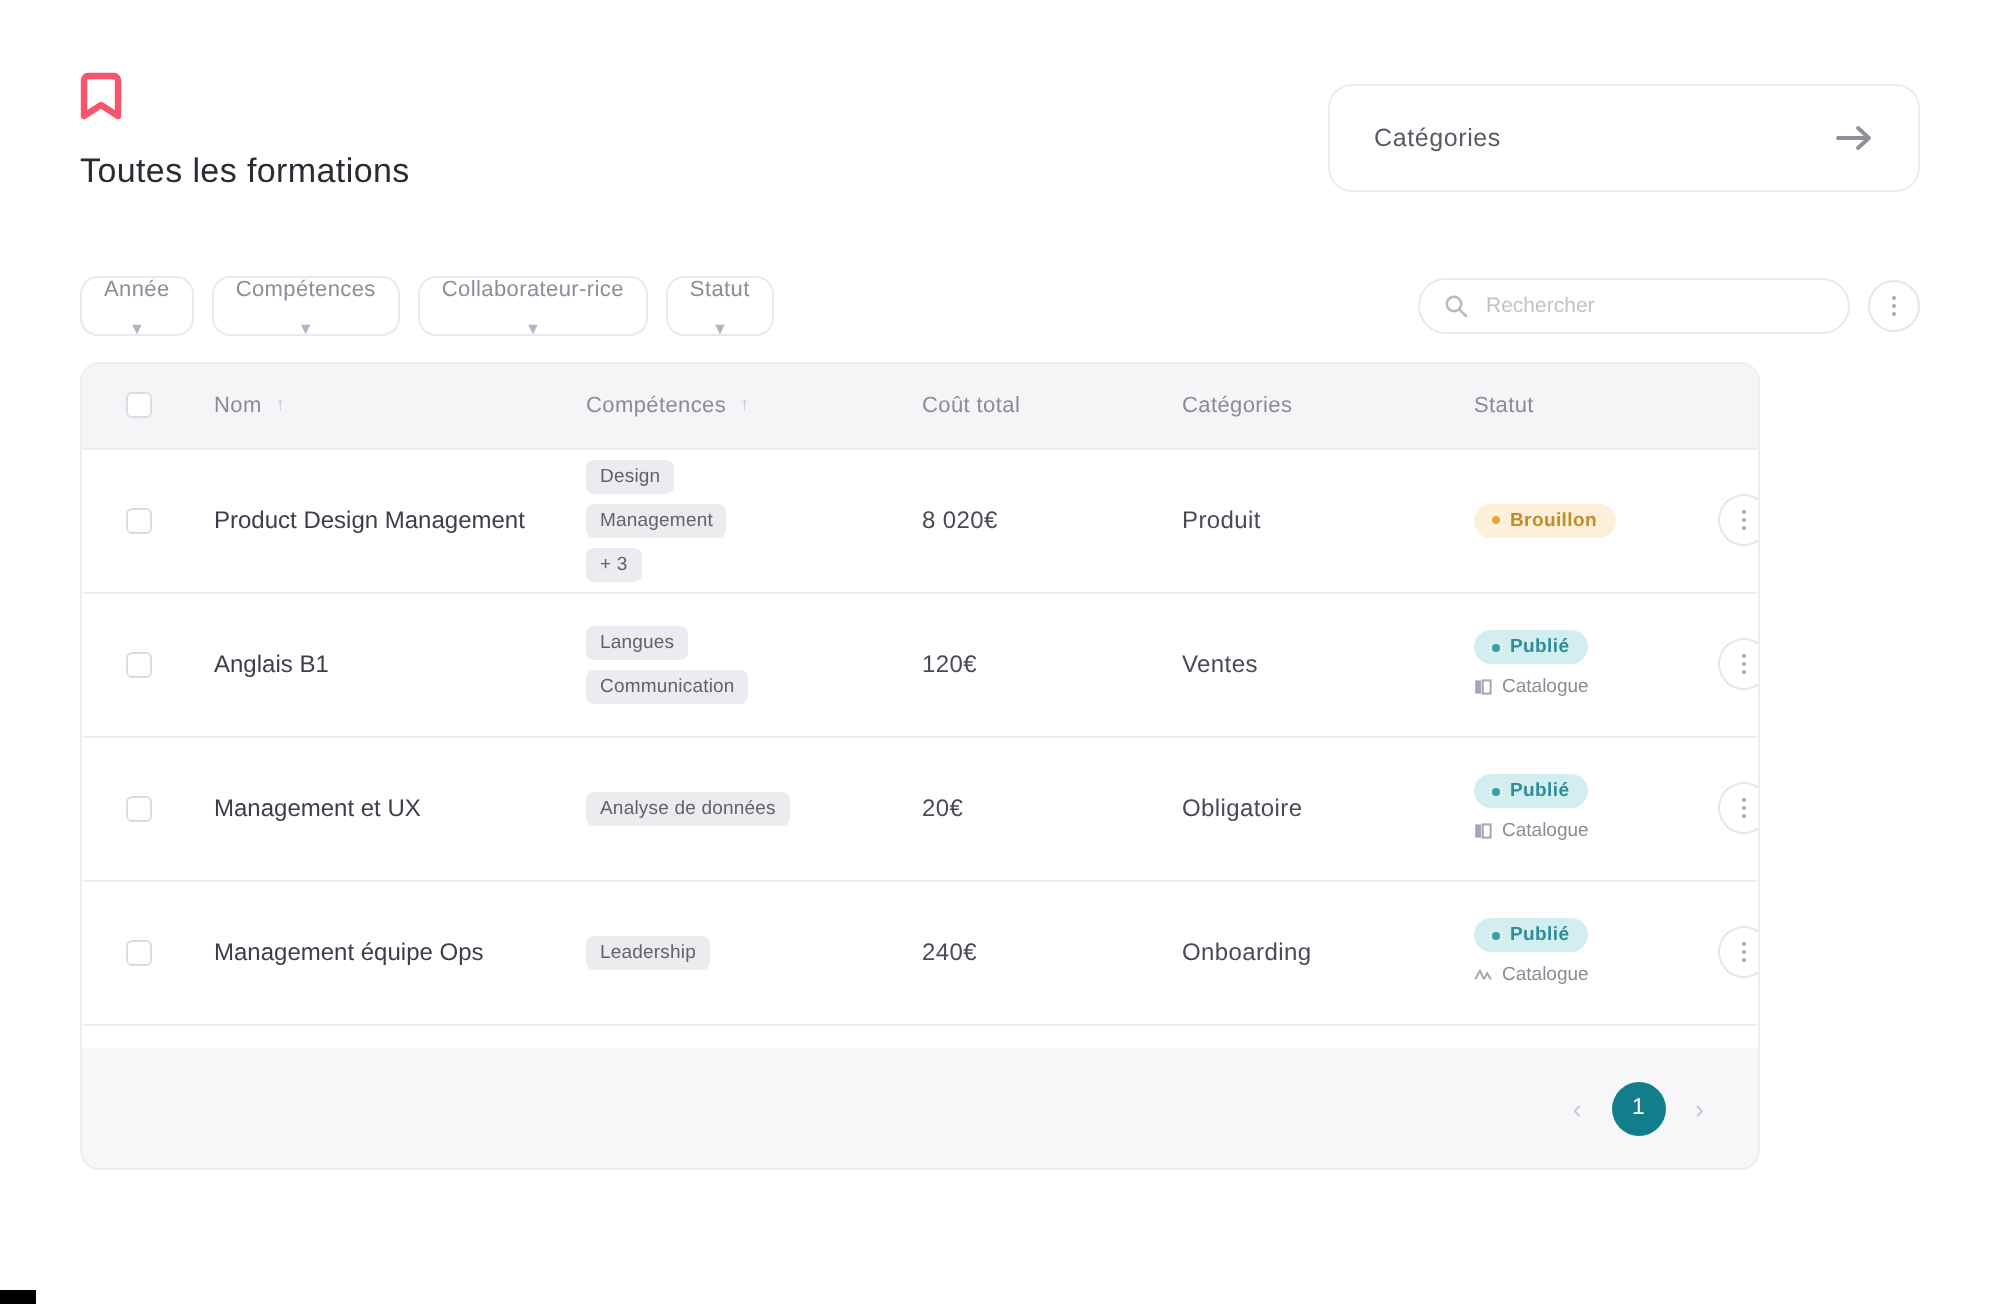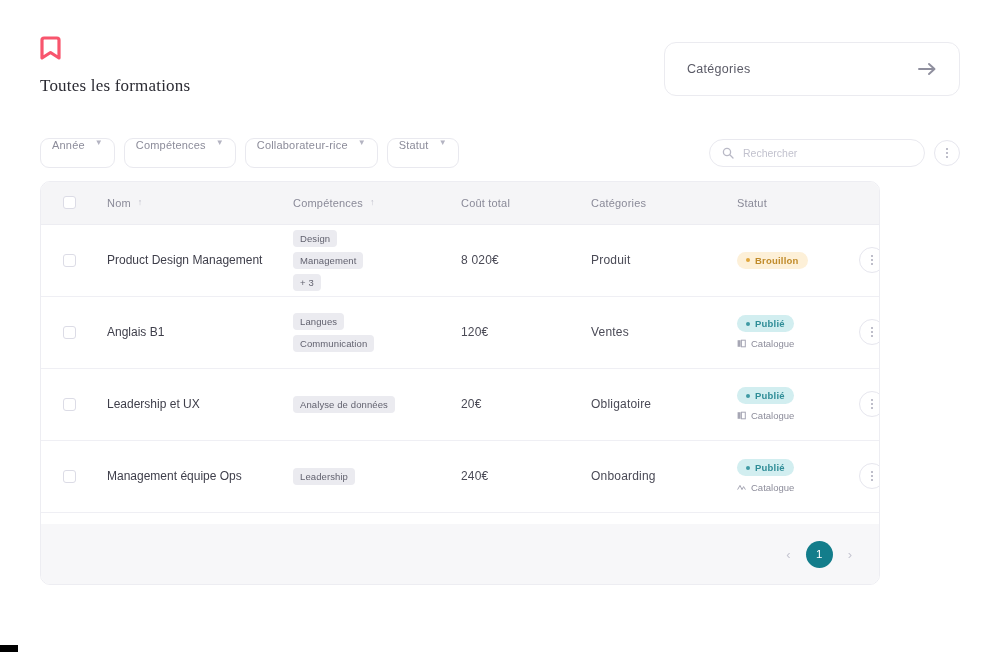--- a/index.html
+++ b/index.html
@@ -35,21 +35,20 @@
   }
   .brand-icon svg { display: block; }
 
   .page-title {
     margin-top: 14px;
     font-size: 17px;
     font-weight: 400;
     color: #2b2b33;
     letter-spacing: .2px;
     white-space: nowrap;
-    font-family: Liberation Serif, serif;
   }
 
   .categories-card {
     position: absolute;
     right: 0;
     top: 6px;
     width: 296px;
     height: 54px;
     border: 1px solid #ebebf0;
     border-radius: 12px;
@@ -77,25 +76,27 @@
     display: flex;
     align-items: center;
   }
 
   .chip {
     height: 30px;
     border: 1px solid #e9e9ef;
     border-radius: 9px;
     background: #fff;
     display: inline-flex;
+    align-items: center;
     gap: 10px;
     padding: 0 11px;
     margin-right: 9px;
     cursor: pointer;
     white-space: nowrap;
+    flex-direction: column;
   }
   .chip .chip-label {
     font-size: 11px;
     color: #8c8c9a;
     letter-spacing: .2px;
   }
   .caret { color: #b4b4c2; font-size: 8px; line-height: 1; }
 
   .filter-right {
     margin-left: auto;
@@ -537,21 +538,21 @@
         </tr>
 
         <tr>
           <td>
             <div style="padding-left:22px;">
                 <span class="chkbox"></span>
               </div>
           </td>
           <td>
             <div class="cell-pad">
-                <div class="row-name">Leadership et UX</div>
+                <div class="row-name">Management et UX</div>
               </div>
           </td>
           <td>
             <div class="cell-pad">
               <div class="tag-stack">
                 <span class="tag">Analyse de données</span>
               </div>
             </div>
           </td>
           <td>

